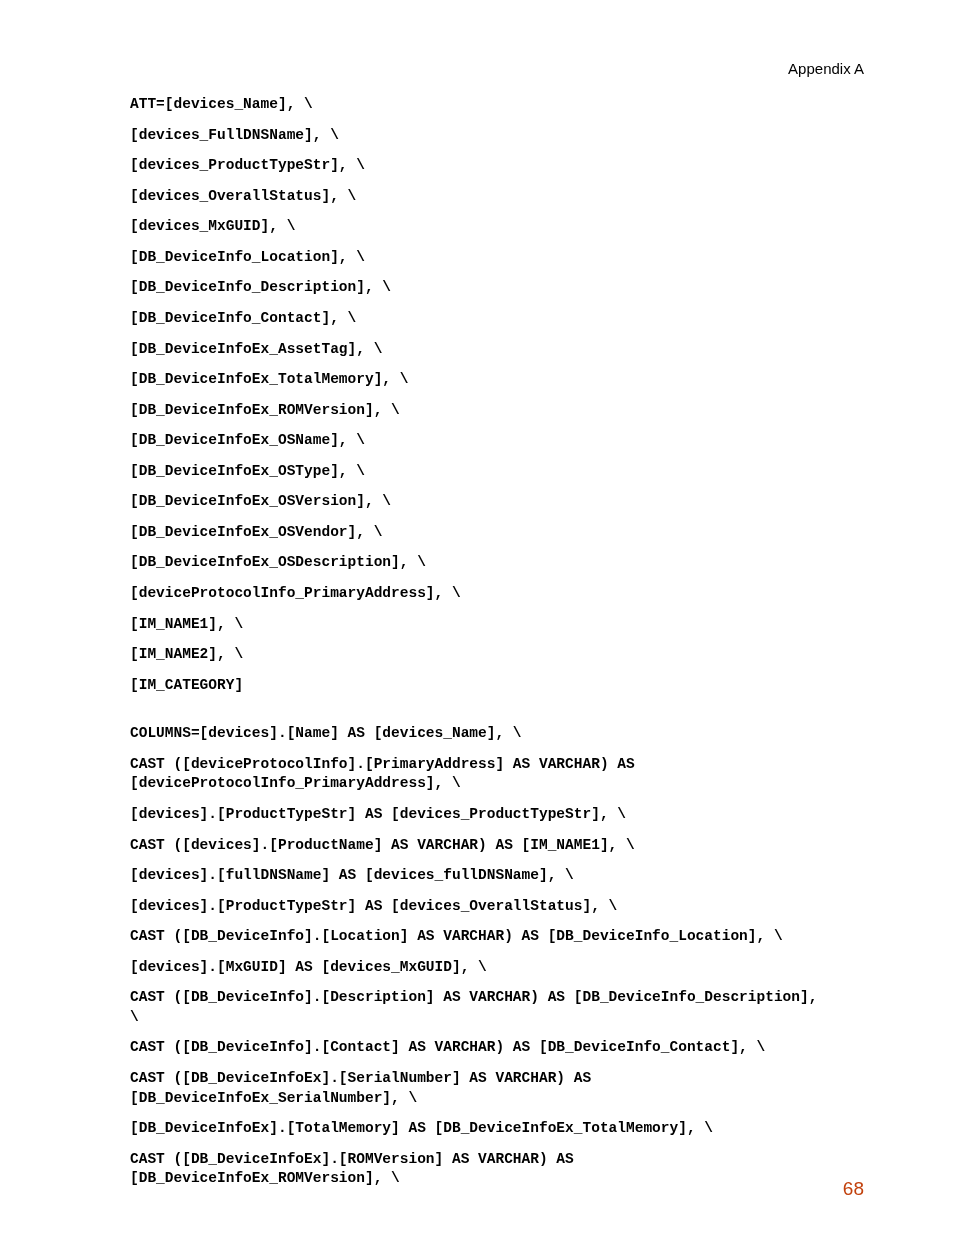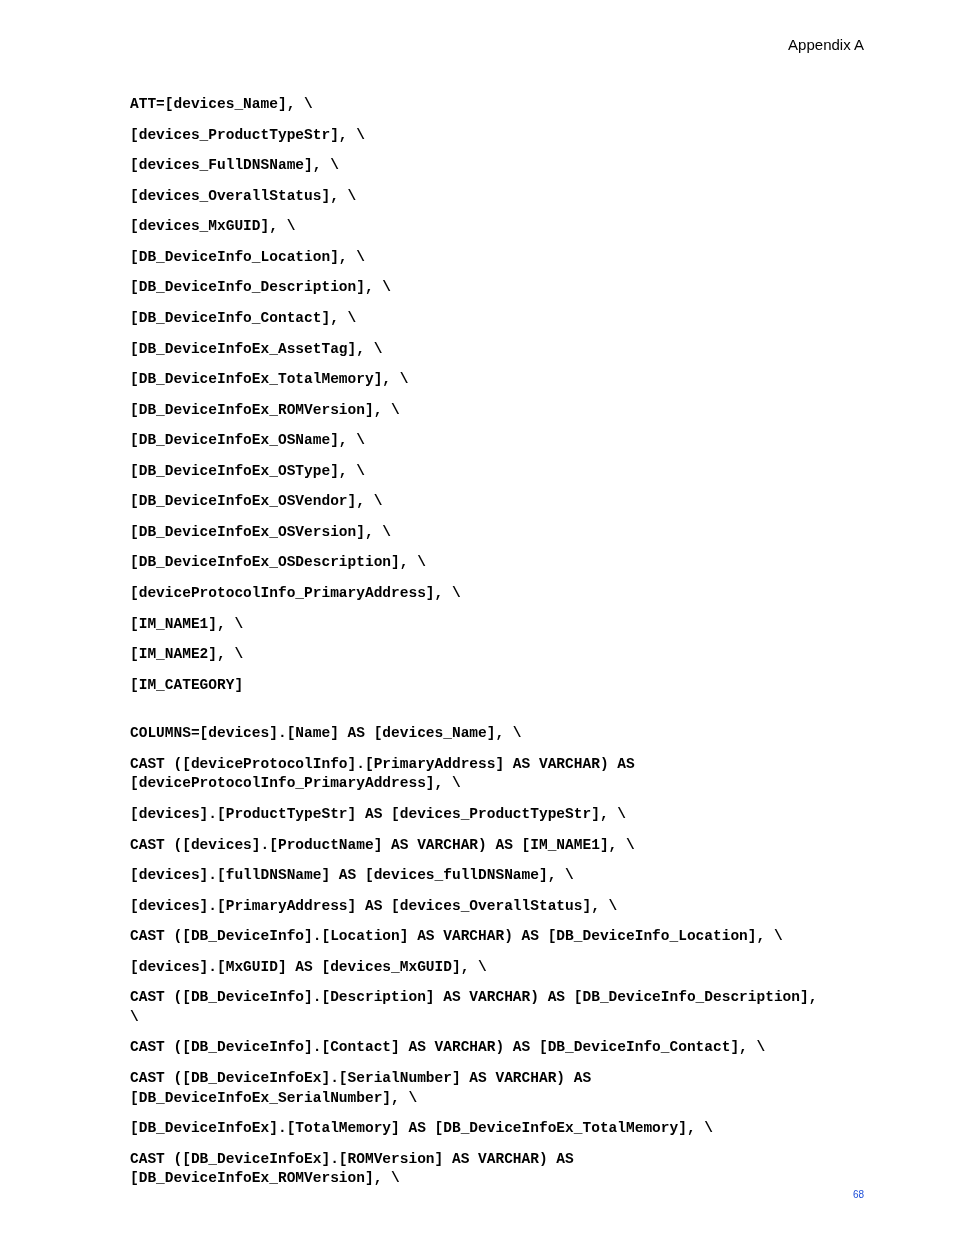--- a/index.html
+++ b/index.html
@@ -5,21 +5,21 @@
   * { margin: 0; padding: 0; box-sizing: border-box; }
   body {
     background: #ffffff;
     width: 954px;
     height: 1235px;
     position: relative;
     font-family: Arial, Helvetica, sans-serif;
   }
   .header {
     position: absolute;
-    top: 36px;
+    top: 60px;
     right: 90px;
     font-size: 15px;
     color: #000;
   }
   .content {
     position: absolute;
     top: 95px;
     left: 130px;
     right: 130px;
     font-family: "Courier New", Courier, monospace;
@@ -33,57 +33,57 @@
     word-break: break-word;
     font-weight: bold;
   }
   .content .gap {
     height: 18px;
   }
   .page-number {
     position: absolute;
     bottom: 35px;
     right: 90px;
-    font-size: 10px;
-    color: #1d4ed8;
+    font-size: 19px;
+    color: #c2410c;
   }
 </style>
 </head>
 <body>
 
 <div class="header">Appendix A</div>
 
 <div class="content" id="content-container">
     <div class="line">ATT=[devices_Name], \</div>
+    <div class="line">[devices_FullDNSName], \</div>
     <div class="line">[devices_ProductTypeStr], \</div>
-    <div class="line">[devices_FullDNSName], \</div>
     <div class="line">[devices_OverallStatus], \</div>
     <div class="line">[devices_MxGUID], \</div>
     <div class="line">[DB_DeviceInfo_Location], \</div>
     <div class="line">[DB_DeviceInfo_Description], \</div>
     <div class="line">[DB_DeviceInfo_Contact], \</div>
     <div class="line">[DB_DeviceInfoEx_AssetTag], \</div>
     <div class="line">[DB_DeviceInfoEx_TotalMemory], \</div>
     <div class="line">[DB_DeviceInfoEx_ROMVersion], \</div>
     <div class="line">[DB_DeviceInfoEx_OSName], \</div>
     <div class="line">[DB_DeviceInfoEx_OSType], \</div>
+    <div class="line">[DB_DeviceInfoEx_OSVersion], \</div>
     <div class="line">[DB_DeviceInfoEx_OSVendor], \</div>
-    <div class="line">[DB_DeviceInfoEx_OSVersion], \</div>
     <div class="line">[DB_DeviceInfoEx_OSDescription], \</div>
     <div class="line">[deviceProtocolInfo_PrimaryAddress], \</div>
     <div class="line">[IM_NAME1], \</div>
     <div class="line">[IM_NAME2], \</div>
     <div class="line">[IM_CATEGORY]</div>
     <div class="gap"></div>
     <div class="line">COLUMNS=[devices].[Name] AS [devices_Name], \</div>
     <div class="line">CAST ([deviceProtocolInfo].[PrimaryAddress] AS VARCHAR) AS [deviceProtocolInfo_PrimaryAddress], \</div>
     <div class="line">[devices].[ProductTypeStr] AS [devices_ProductTypeStr], \</div>
     <div class="line">CAST ([devices].[ProductName] AS VARCHAR) AS [IM_NAME1], \</div>
     <div class="line">[devices].[fullDNSName] AS [devices_fullDNSName], \</div>
-    <div class="line">[devices].[PrimaryAddress] AS [devices_OverallStatus], \</div>
+    <div class="line">[devices].[ProductTypeStr] AS [devices_OverallStatus], \</div>
     <div class="line">CAST ([DB_DeviceInfo].[Location] AS VARCHAR) AS [DB_DeviceInfo_Location], \</div>
     <div class="line">[devices].[MxGUID] AS [devices_MxGUID], \</div>
     <div class="line">CAST ([DB_DeviceInfo].[Description] AS VARCHAR) AS [DB_DeviceInfo_Description], \</div>
     <div class="line">CAST ([DB_DeviceInfo].[Contact] AS VARCHAR) AS [DB_DeviceInfo_Contact], \</div>
     <div class="line">CAST ([DB_DeviceInfoEx].[SerialNumber] AS VARCHAR) AS [DB_DeviceInfoEx_SerialNumber], \</div>
     <div class="line">[DB_DeviceInfoEx].[TotalMemory] AS [DB_DeviceInfoEx_TotalMemory], \</div>
     <div class="line">CAST ([DB_DeviceInfoEx].[ROMVersion] AS VARCHAR) AS [DB_DeviceInfoEx_ROMVersion], \</div>
   </div>
 
 <div class="page-number">68</div>

